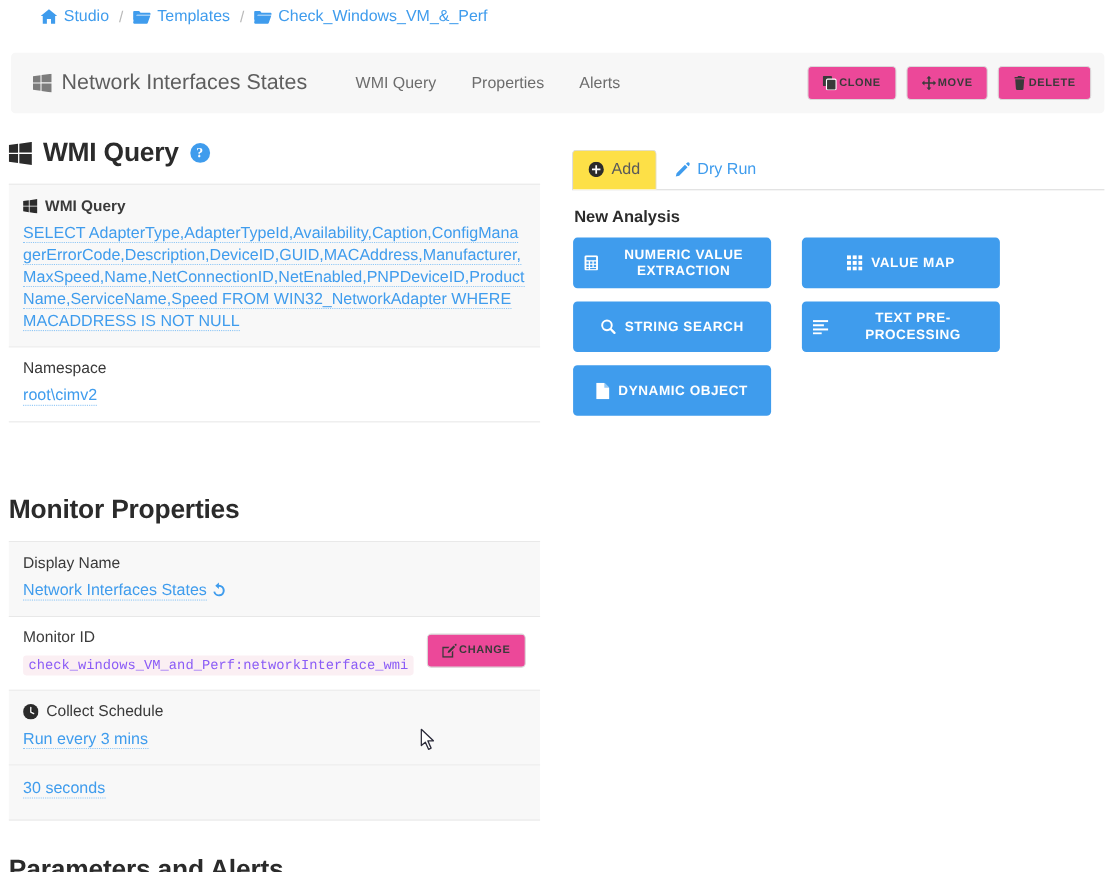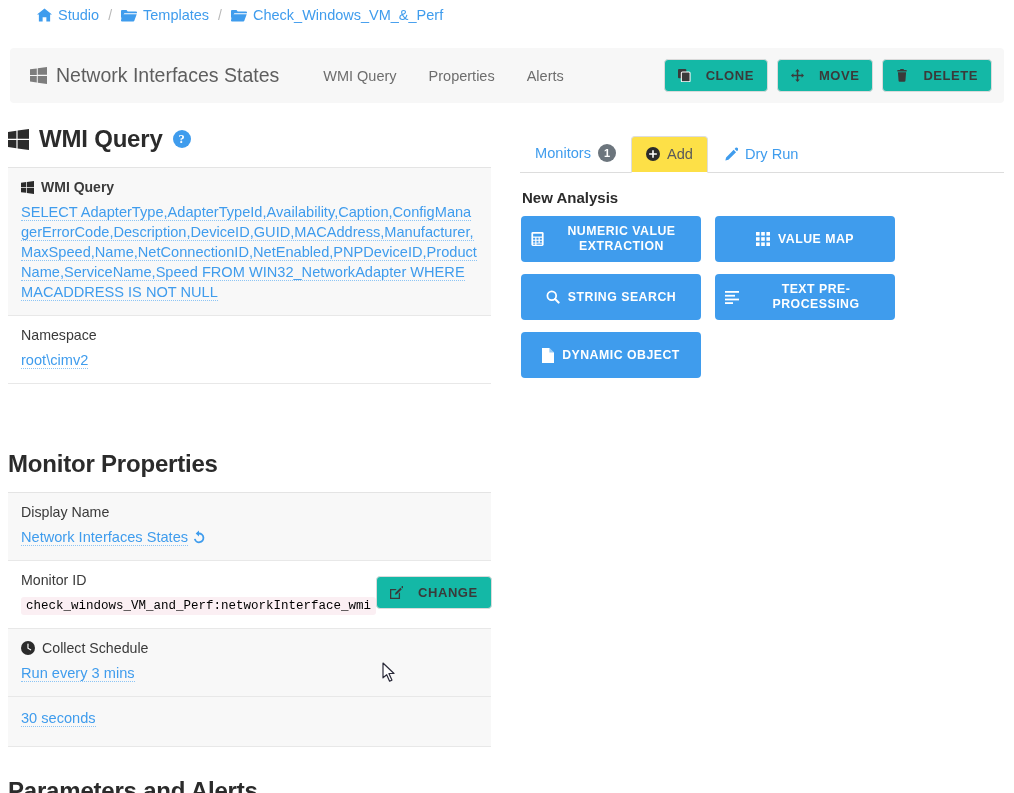--- a/index.html
+++ b/index.html
@@ -38,24 +38,24 @@
     display: inline-flex; align-items: center; gap: 9px;
     margin-left: 8px; white-space: nowrap;
   }
   .hdr-tabs { display: flex; align-items: center; margin-left: 28px; gap: 0; }
   .hdr-tab {
     font-size: 14.5px; color: #6d6d6d; padding: 6px 16px;
     text-decoration: none; white-space: nowrap; cursor: pointer;
   }
   .hdr-actions { margin-left: auto; display: flex; gap: 9px; }
   .btn-light {
-    background: #14b8a6; border: 1px solid #dadada; border-radius: 4px;
-    font-size: 13px; font-weight: bold; letter-spacing: .55px;
+    background: #ec4899; border: 1px solid #dadada; border-radius: 4px;
+    font-size: 10px; font-weight: bold; letter-spacing: .55px;
     color: #3a3a3a; padding: 8px 13px; display: inline-flex;
-    align-items: center; gap: 15px; cursor: pointer; white-space: nowrap;
+    align-items: center; gap: 2px; cursor: pointer; white-space: nowrap;
     font-family: "Liberation Sans", sans-serif;
   }
 
   
   .left-col { position: absolute; left: 8px; top: 125px; width: 484px; }
   .sec-title {
     font-size: 24px; font-weight: bold; color: #2b2b2b;
     display: flex; align-items: center; gap: 10px; margin: 0 0 14px 0;
     letter-spacing: -.2px;
   }
@@ -78,21 +78,21 @@
   .dlink {
     color: #3f9ced; font-size: 14.6px; line-height: 20px;
     border-bottom: 1px dotted #8cc5f5; cursor: pointer;
     display: inline; word-break: break-all; text-decoration: none;
   }
   .query-text { font-size: 14.6px; line-height: 20px; }
 
   .row-flex { display: flex; align-items: flex-start; justify-content: space-between; }
   .mono-id {
     font-family: "Liberation Mono", monospace; font-size: 12.5px;
-    color: #000000; background: #fbeff3; padding: 2px 5px;
+    color: #8b5cf6; background: #fbeff3; padding: 2px 5px;
     border-radius: 3px; display: inline-block;
   }
   .reset-ic { color: #3f9ced; margin-left: 4px; cursor: pointer; }
 
   
   .right-col { position: absolute; left: 520px; top: 134px; width: 484px; }
   .tabs-row { display: flex; align-items: flex-end; height: 39px; position: relative; }
   .tabs-row::after {
     content: ""; position: absolute; left: 0; right: 0; bottom: 0;
     border-bottom: 1px solid #dddddd;
@@ -109,21 +109,21 @@
   }
   .count-badge {
     background: #6c757d; color: #ffffff; border-radius: 10px;
     font-size: 11px; font-weight: bold; min-width: 18px; height: 18px;
     padding: 0 5px; display: inline-flex; align-items: center; justify-content: center;
   }
   .new-analysis-title {
     font-size: 15px; font-weight: bold; color: #2b2b2b; margin: 16px 0 10px 2px;
   }
   .btn-grid {
-    display: grid; grid-template-columns: 180px 180px; gap: 12px 14px;
+    display: grid; grid-template-columns: 180px 180px; gap: 12px 28px;
     margin-left: 1px;
   }
   .btn-blue {
     background: #3f9ced; border: none; border-radius: 4px; color: #ffffff;
     font-size: 12.3px; font-weight: bold; letter-spacing: .5px;
     min-height: 46px; padding: 8px 10px; cursor: pointer;
     display: flex; align-items: center; justify-content: center;
     gap: 8px; text-align: center; line-height: 15px;
     font-family: "Liberation Sans", sans-serif;
   }
@@ -288,24 +288,20 @@
         <span class="dlink">Run every 3 mins</span>
       </div>
       <div class="prow shade" style="padding-bottom:18px;">
         <span class="dlink">30 seconds</span>
       </div>
     </div>
   </div>
 
   <div class="right-col">
     <div class="tabs-row">
-      <div class="tab">
-        <span>Monitors</span>
-        <span class="count-badge">1</span>
-      </div>
       <div class="tab active">
         <span class="ic">
           <svg width="14" height="14" viewBox="0 0 16 16">
               <circle cx="8" cy="8" r="8" fill="#2b2b2b"></circle>
               <path fill="#ffffff" d="M7.1 3.6h1.8v3.5h3.5v1.8H8.9v3.5H7.1V8.9H3.6V7.1h3.5V3.6z"></path>
             </svg>
         </span>
         <span>Add</span>
       </div>
       <div class="tab">

